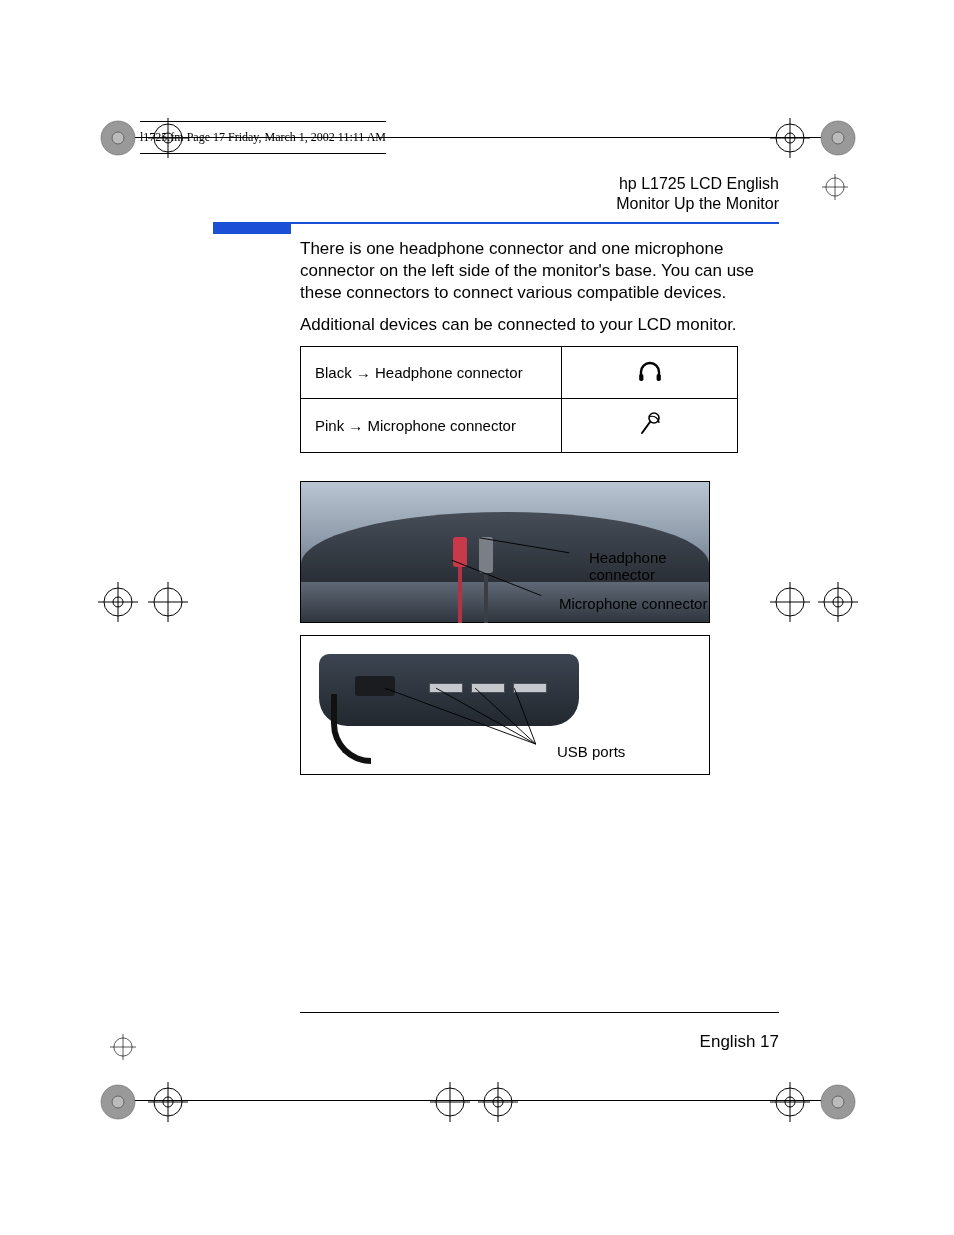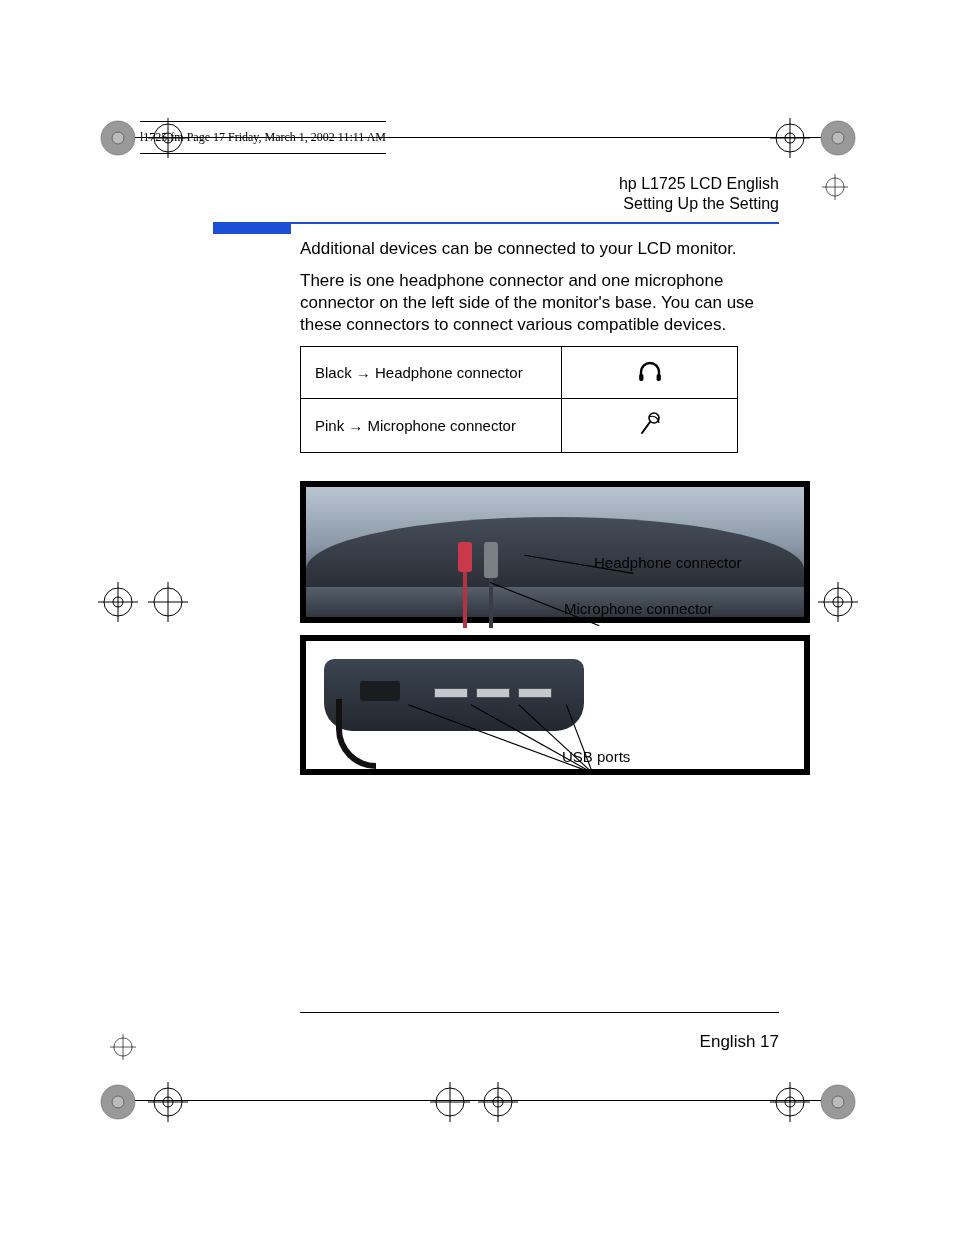--- a/index.html
+++ b/index.html
@@ -71,22 +71,22 @@
   }
   table.conn td {
     border: 1px solid #000;
     padding: 12px 14px;
     font-size: 15px;
     vertical-align: middle;
   }
   table.conn td.icon { text-align: center; width: 176px; }
 
   .fig {
-    width: 510px;
-    border: 6px solid #000000;
+    width: 410px;
+    border: 1px solid #000000;
     position: relative;
     margin-bottom: 12px;
   }
   .fig1 { height: 142px; }
   .fig2 { height: 140px; margin-top: 0; }
   .photo-bg {
     position: absolute; inset: 0;
     background: linear-gradient(180deg,#b9c5d2 0%, #8a97a6 45%, #30363f 100%);
   }
   .monitor-base {
@@ -259,29 +259,29 @@
       <circle cx="20" cy="20" r="14" class="cross-target"></circle>
       <line x1="0" y1="20" x2="40" y2="20" class="cross-target"></line>
       <line x1="20" y1="0" x2="20" y2="40" class="cross-target"></line>
     </svg>
 </div>
 
 <div class="header-stamp">l1725.fm  Page 17  Friday, March 1, 2002  11:11 AM</div>
 
 <div class="running-head">
   <div>hp L1725 LCD English</div>
-  <div>Setting Up the Setting</div>
+  <div>Monitor Up the Monitor</div>
 </div>
 
 <div class="blue-rule"></div>
 <div class="blue-tab"></div>
 
 <div class="content">
+  <p class="body">There is one headphone connector and one microphone connector on the left side of the monitor's base. You can use these connectors to connect various compatible devices.</p>
   <p class="body">Additional devices can be connected to your LCD monitor.</p>
-  <p class="body">There is one headphone connector and one microphone connector on the left side of the monitor's base. You can use these connectors to connect various compatible devices.</p>
 
   <table class="conn">
     <tbody>
         <tr>
       <td>Black → Headphone connector</td>
       <td class="icon">
         <span>
           <svg width="26" height="24" viewBox="0 0 26 24">
                 <path d="M4 18 v-5 a9 9 0 0 1 18 0 v5" fill="none" stroke="#000" stroke-width="2.4" stroke-linecap="round"></path>
                 <rect x="2.2" y="15" width="4.2" height="7" rx="1.8" fill="#000"></rect>

